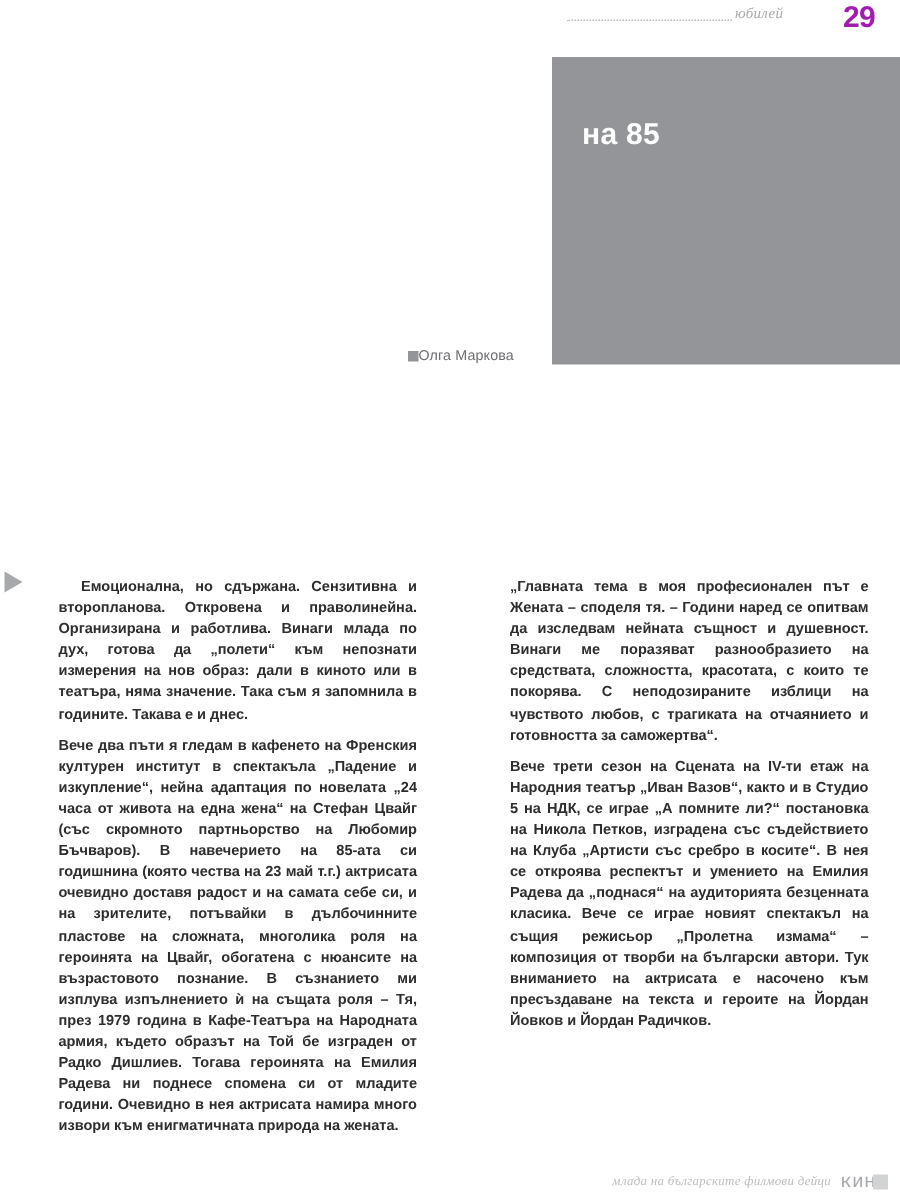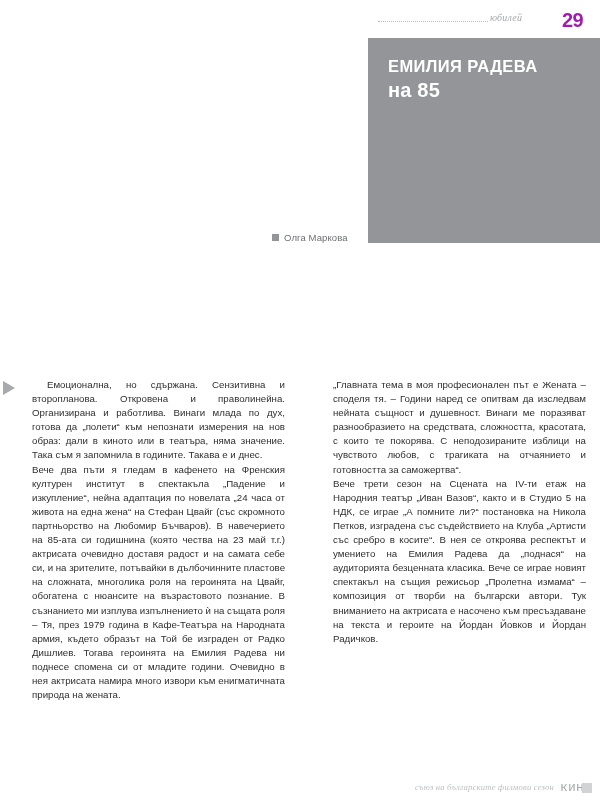--- a/index.html
+++ b/index.html
@@ -11,21 +11,21 @@
     width: 600px;
     height: 800px;
     position: relative;
     font-family: "Liberation Sans", sans-serif;
     overflow: hidden;
   }
 
   
   .runhead {
     position: absolute;
-    top: 8px;
+    top: 0px;
     left: 0px;
     width: 500px;
     height: 26px;
   }
   .runhead-dots {
     position: absolute;
     left: 378px;
     top: 13px;
     width: 110px;
     height: 1px;
@@ -82,21 +82,20 @@
     line-height: 1.1;
   }
 
   
   .byline {
     position: absolute;
     left: 272px;
     top: 232px;
     display: flex;
     align-items: center;
-    gap: 5px;
   }
   .byline-marker {
     width: 7px;
     height: 7px;
     background: #939598;
     display: block;
   }
   .byline-name {
     font-size: 9.5px;
     color: #6d6e71;
@@ -120,21 +119,22 @@
     line-height: 14.1px;
     color: #2e2e2e;
     text-align: justify;
     -webkit-hyphens: none;
     hyphens: none;
   }
   .col-left  { left: 32px; }
   .col-right { left: 333px; }
 
   .col p {
-    margin: 0;
+    margin: 7px;
+    font-weight: bold;
   }
   .col p.indent {
     text-indent: 15px;
   }
 
   .start-arrow {
     position: absolute;
     left: 3px;
     top: 3px;
     width: 0;
@@ -183,21 +183,20 @@
 </head>
 <body>
 
 <div class="runhead">
   <div class="runhead-dots"></div>
   <div class="runhead-section">юбилей</div>
   <div class="runhead-page">29</div>
 </div>
 
 <div class="titlebox">
-  <div class="titlebox-title">ЕМИЛИЯ РАДЕВА</div>
   <div class="titlebox-subtitle">на 85</div>
 </div>
 
 <div class="byline">
   <span class="byline-marker"></span>
   <span class="byline-name">Олга Маркова</span>
 </div>
 
 <div class="columns">
   <div class="start-arrow"></div>
@@ -207,16 +206,16 @@
     <p>Вече два пъти я гледам в кафенето на Френския културен институт в спектакъла „Падение и изкупление“, нейна адаптация по новелата „24 часа от живота на една жена“ на Стефан Цвайг (със скромното партньорство на Любомир Бъчваров). В навечерието на 85-ата си годишнина (която чества на 23 май т.г.) актрисата очевидно доставя радост и на самата себе си, и на зрителите, потъвайки в дълбочинните пластове на сложната, многолика роля на героинята на Цвайг, обогатена с нюансите на възрастовото познание. В съзнанието ми изплува изпълнението ѝ на същата роля – Тя, през 1979 година в Кафе-Театъра на Народната армия, където образът на Той бе изграден от Радко Дишлиев. Тогава героинята на Емилия Радева ни поднесе спомена си от младите години. Очевидно в нея актрисата намира много извори към енигматичната природа на жената.</p>
   </div>
 
   <div class="col col-right">
     <p>„Главната тема в моя професионален път е Жената – споделя тя. – Години наред се опитвам да изследвам нейната същност и душевност. Винаги ме поразяват разнообразието на средствата, сложността, красотата, с които те покорява. С неподозираните изблици на чувството любов, с трагиката на отчаянието и готовността за саможертва“.</p>
     <p>Вече трети сезон на Сцената на IV-ти етаж на Народния театър „Иван Вазов“, както и в Студио 5 на НДК, се играе „А помните ли?“ постановка на Никола Петков, изградена със съдействието на Клуба „Артисти със сребро в косите“. В нея се откроява респектът и умението на Емилия Радева да „поднася“ на аудиторията безценната класика. Вече се играе новият спектакъл на същия режисьор „Пролетна измама“ – композиция от творби на български автори. Тук вниманието на актрисата е насочено към пресъздаване на текста и героите на Йордан Йовков и Йордан Радичков.</p>
   </div>
 </div>
 
 <div class="footer">
-  <div class="footer-text">съюз на българските филмови сезон</div>
+  <div class="footer-text">млада на българските филмови дейци</div>
   <div class="footer-brand">кино</div>
   <div class="footer-mark"></div>
 </div>
 
 </body></html>

